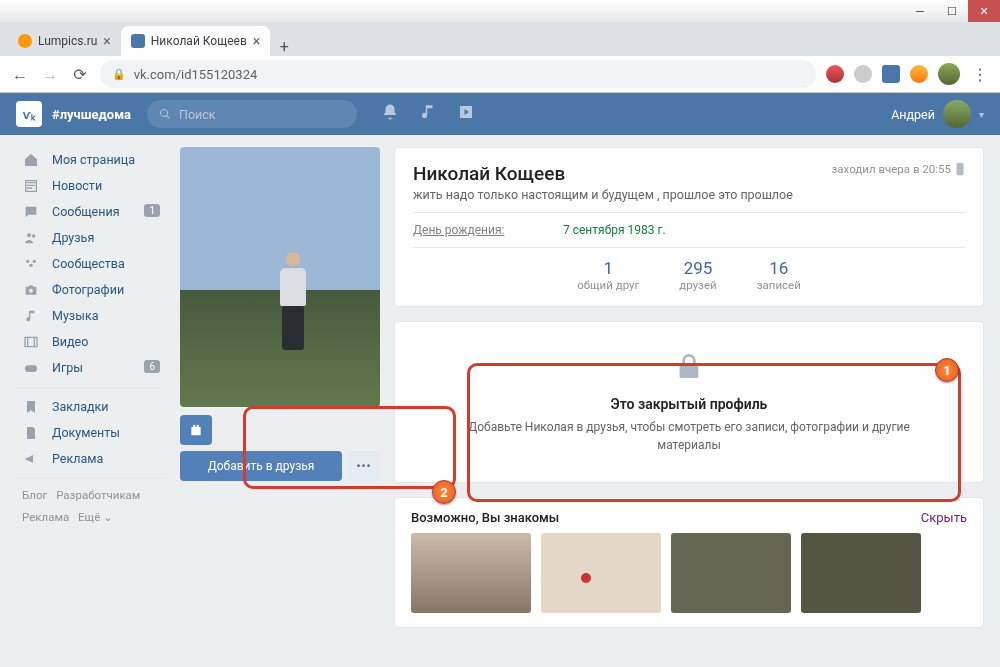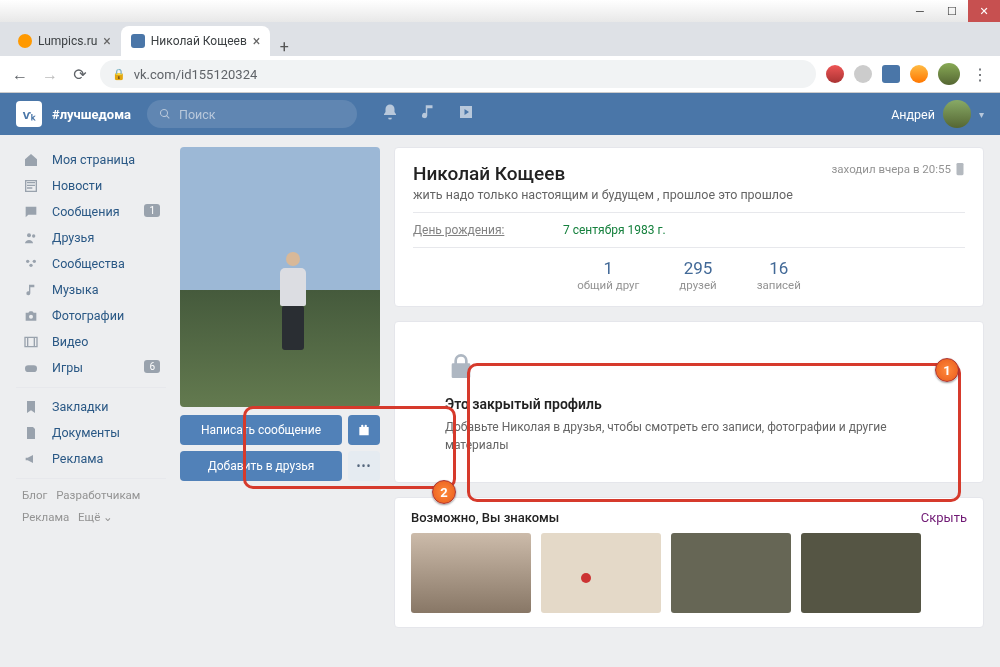--- a/index.html
+++ b/index.html
@@ -70,21 +70,21 @@
 .status { font-size: 12.5px; color: #656565; margin-top: 2px; }
 .card hr { border: none; border-top: 1px solid #e7e8ec; margin: 10px 0; }
 .info-row { display: flex; font-size: 12px; margin-bottom: 6px; }
 .info-label { width: 150px; color: #828282; text-decoration: underline; }
 .info-val { color: #15803d; }
 .stats { display: flex; justify-content: center; gap: 40px; margin-top: 6px; }
 .stat { text-align: center; }
 .stat-num { font-size: 17px; color: #426997; }
 .stat-lbl { font-size: 11.5px; color: #939393; }
 
-.locked-card { text-align: left; padding: 28px 50px; }
+.locked-card { text-align: center; padding: 28px 50px; }
 .lock-big { margin-bottom: 10px; }
 .lock-big svg { fill: #aeb7c2; }
 .locked-title { font-size: 14px; font-weight: 600; color: #222; margin-bottom: 6px; }
 .locked-sub { font-size: 12px; color: #656565; line-height: 1.5; }
 
 .suggest-head { display: flex; justify-content: space-between; font-size: 13px; padding-bottom: 8px; }
 .suggest-head .t { color: #222; font-weight: 500; }
 .suggest-head .hide { color: #701a75; }
 .suggest-row { display: flex; gap: 10px; }
 .sugg { width: 120px; height: 80px; border-radius: 3px; background: #888; }
@@ -203,33 +203,33 @@
             <circle cx="7" cy="8" r="2.5"></circle>
             <circle cx="17" cy="8" r="2.5"></circle>
             <circle cx="12" cy="14" r="2.5"></circle>
           </svg>
         </span>
         <span>Сообщества</span>
       </div>
     <div class="nav-item">
         <span class="nav-icon">
           <svg width="16" height="16" viewBox="0 0 24 24">
-            <path d="M9 4v10a3 3 0 102 3V8h6V4z"></path>
-          </svg>
-        </span>
-        <span>Музыка</span>
-      </div>
-    <div class="nav-item">
-        <span class="nav-icon">
-          <svg width="16" height="16" viewBox="0 0 24 24">
             <path d="M4 7h4l2-2h4l2 2h4v12H4z"></path>
             <circle cx="12" cy="13" r="3" fill="#edeef0"></circle>
           </svg>
         </span>
         <span>Фотографии</span>
+      </div>
+    <div class="nav-item">
+        <span class="nav-icon">
+          <svg width="16" height="16" viewBox="0 0 24 24">
+            <path d="M9 4v10a3 3 0 102 3V8h6V4z"></path>
+          </svg>
+        </span>
+        <span>Музыка</span>
       </div>
     <div class="nav-item">
         <span class="nav-icon">
           <svg width="16" height="16" viewBox="0 0 24 24">
             <path d="M3 5h18v14H3zM7 5v14M17 5v14" stroke="#99a2ad" stroke-width="2" fill="none"></path>
           </svg>
         </span>
         <span>Видео</span>
       </div>
     <div class="nav-item">
@@ -279,21 +279,20 @@
     <div class="left-col">
       <div class="profile-photo">
         <div class="figure">
           <div class="head"></div>
             <div class="torso"></div>
             <div class="legs"></div>
         </div>
       </div>
       <div class="action-buttons">
         <div class="btn-row">
-          <div class="vk-btn">Написать сообщение</div>
           <div class="vk-btn icon-only">
               <svg width="14" height="14" viewBox="0 0 24 24">
                 <path d="M4 11h16v10H4zm0-4h16v4H4zm5-4a2 2 0 012 2v2H9a2 2 0 010-4zm6 0a2 2 0 010 4h-2V5a2 2 0 012-2z"></path>
               </svg>
             </div>
         </div>
         <div class="btn-row">
           <div class="vk-btn">Добавить в друзья</div>
           <div class="vk-btn icon-only secondary">
               <span style="color:#55677d;letter-spacing:1px;">•••</span>

